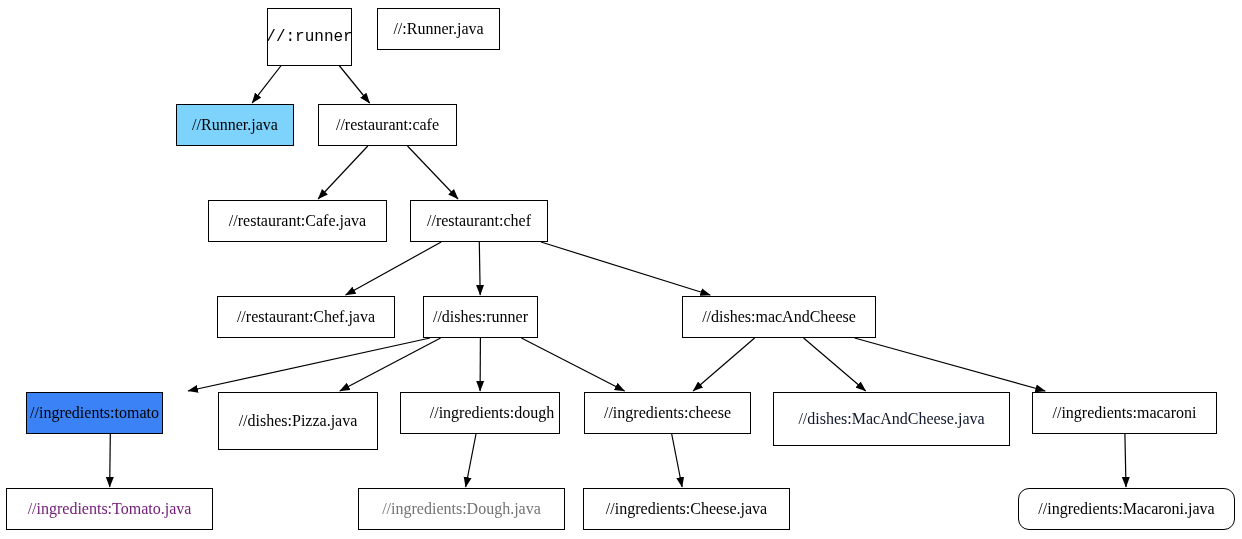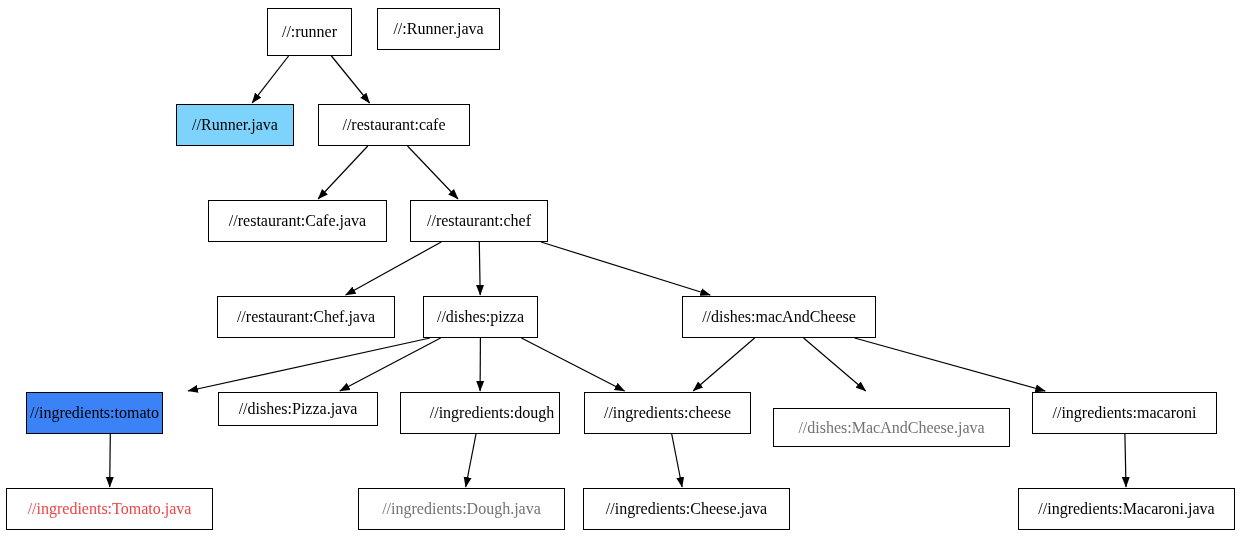--- a/index.html
+++ b/index.html
@@ -64,33 +64,33 @@
       <line x1="521.4" y1="338.0" x2="624.6" y2="391.0" class="edge-line" stroke="#000000" marker-end="url(#arrowhead)"></line>
       <line x1="754.6" y1="338.0" x2="693.1" y2="391.0" class="edge-line" stroke="#000000" marker-end="url(#arrowhead)"></line>
       <line x1="803.6" y1="338.0" x2="865.7" y2="391.0" class="edge-line" stroke="#000000" marker-end="url(#arrowhead)"></line>
       <line x1="854.6" y1="338.0" x2="1045.3" y2="391.0" class="edge-line" stroke="#000000" marker-end="url(#arrowhead)"></line>
       <line x1="110.3" y1="434.0" x2="109.7" y2="487.0" class="edge-line" stroke="#000000" marker-end="url(#arrowhead)"></line>
       <line x1="476.0" y1="434.0" x2="465.7" y2="487.0" class="edge-line" stroke="#000000" marker-end="url(#arrowhead)"></line>
       <line x1="671.7" y1="434.0" x2="682.1" y2="487.0" class="edge-line" stroke="#000000" marker-end="url(#arrowhead)"></line>
       <line x1="1124.9" y1="434.0" x2="1126.0" y2="487.0" class="edge-line" stroke="#000000" marker-end="url(#arrowhead)"></line>
     </svg>
   <div id="nodes">
-      <div class="node" style="left: 267px; top: 8px; width: 85px; height: 48px; border-color: rgb(0, 0, 0); background: rgb(255, 255, 255); color: rgb(0, 0, 0);">//:runner</div>
+      <div class="node" style="left: 267px; top: 8px; width: 85px; height: 58px; border-color: rgb(0, 0, 0); background: rgb(255, 255, 255); color: rgb(0, 0, 0); font-family: Liberation Mono, monospace;">//:runner</div>
       <div class="node" style="left: 377px; top: 8px; width: 123px; height: 42px; border-color: rgb(0, 0, 0); background: rgb(255, 255, 255); color: rgb(0, 0, 0);">//:Runner.java</div>
       <div class="node" style="left: 176px; top: 104px; width: 118px; height: 42px; border-color: rgb(0, 0, 0); background: #7dd3fc; color: rgb(0, 0, 0);">//Runner.java</div>
-      <div class="node" style="left: 318px; top: 104px; width: 152px; height: 42px; border-color: rgb(0, 0, 0); background: rgb(255, 255, 255); color: rgb(0, 0, 0);">//restaurant:cafe</div>
+      <div class="node" style="left: 318px; top: 104px; width: 139px; height: 42px; border-color: rgb(0, 0, 0); background: rgb(255, 255, 255); color: rgb(0, 0, 0);">//restaurant:cafe</div>
       <div class="node" style="left: 208px; top: 200px; width: 179px; height: 42px; border-color: rgb(0, 0, 0); background: rgb(255, 255, 255); color: rgb(0, 0, 0);">//restaurant:Cafe.java</div>
       <div class="node" style="left: 410px; top: 200px; width: 138px; height: 42px; border-color: rgb(0, 0, 0); background: rgb(255, 255, 255); color: rgb(0, 0, 0); text-align: center;">//restaurant:chef</div>
       <div class="node" style="left: 217px; top: 296px; width: 178px; height: 42px; border-color: rgb(0, 0, 0); background: rgb(255, 255, 255); color: rgb(0, 0, 0);">//restaurant:Chef.java</div>
-      <div class="node" style="left: 423px; top: 296px; width: 115px; height: 42px; border-color: rgb(0, 0, 0); background: rgb(255, 255, 255); color: rgb(0, 0, 0);">//dishes:pizza</div>
+      <div class="node" style="left: 423px; top: 296px; width: 115px; height: 42px; border-color: rgb(0, 0, 0); background: rgb(255, 255, 255); color: rgb(0, 0, 0);">//dishes:runner</div>
       <div class="node" style="left: 682px; top: 296px; width: 194px; height: 42px; border-color: rgb(0, 0, 0); background: rgb(255, 255, 255); color: rgb(0, 0, 0);">//dishes:macAndCheese</div>
       <div class="node" style="left: 26px; top: 392px; width: 137px; height: 42px; border-color: rgb(0, 0, 0); background: #3b82f6; color: rgb(0, 0, 0);">//ingredients:tomato</div>
-      <div class="node" style="left: 218px; top: 392px; width: 160px; height: 34px; border-color: rgb(0, 0, 0); background: rgb(255, 255, 255); color: rgb(0, 0, 0);">//dishes:Pizza.java</div>
+      <div class="node" style="left: 218px; top: 392px; width: 160px; height: 58px; border-color: rgb(0, 0, 0); background: rgb(255, 255, 255); color: rgb(0, 0, 0);">//dishes:Pizza.java</div>
       <div class="node" style="left: 400px; top: 392px; width: 160px; height: 42px; border-color: rgb(0, 0, 0); background: rgb(255, 255, 255); color: rgb(0, 0, 0); padding-left: 24px;">//ingredients:dough</div>
       <div class="node" style="left: 584px; top: 392px; width: 167px; height: 42px; border-color: rgb(0, 0, 0); background: rgb(255, 255, 255); color: rgb(0, 0, 0);">//ingredients:cheese</div>
-      <div class="node" style="left: 773px; top: 392px; width: 237px; height: 39px; border-color: rgb(0, 0, 0); background: rgb(255, 255, 255); color: #737373; margin-top: 16px;">//dishes:MacAndCheese.java</div>
+      <div class="node" style="left: 773px; top: 392px; width: 237px; height: 54px; border-color: rgb(0, 0, 0); background: rgb(255, 255, 255); color: #0f172a;">//dishes:MacAndCheese.java</div>
       <div class="node" style="left: 1032px; top: 392px; width: 185px; height: 42px; border-color: rgb(0, 0, 0); background: rgb(255, 255, 255); color: rgb(0, 0, 0);">//ingredients:macaroni</div>
-      <div class="node" style="left: 6px; top: 488px; width: 207px; height: 42px; border-color: rgb(0, 0, 0); background: rgb(255, 255, 255); color: #ef4444;">//ingredients:Tomato.java</div>
+      <div class="node" style="left: 6px; top: 488px; width: 207px; height: 42px; border-color: rgb(0, 0, 0); background: rgb(255, 255, 255); color: #701a75;">//ingredients:Tomato.java</div>
       <div class="node" style="left: 358px; top: 488px; width: 207px; height: 42px; border-color: rgb(0, 0, 0); background: rgb(255, 255, 255); color: #737373;">//ingredients:Dough.java</div>
       <div class="node" style="left: 583px; top: 488px; width: 207px; height: 42px; border-color: rgb(0, 0, 0); background: rgb(255, 255, 255); color: rgb(0, 0, 0);">//ingredients:Cheese.java</div>
-      <div class="node" style="left: 1018px; top: 488px; width: 217px; height: 42px; border-color: rgb(0, 0, 0); background: rgb(255, 255, 255); color: rgb(0, 0, 0);">//ingredients:Macaroni.java</div>
+      <div class="node" style="left: 1018px; top: 488px; width: 217px; height: 42px; border-color: rgb(0, 0, 0); background: rgb(255, 255, 255); color: rgb(0, 0, 0); border-radius: 11px;">//ingredients:Macaroni.java</div>
     </div>
 </div>
 
 </body></html>

